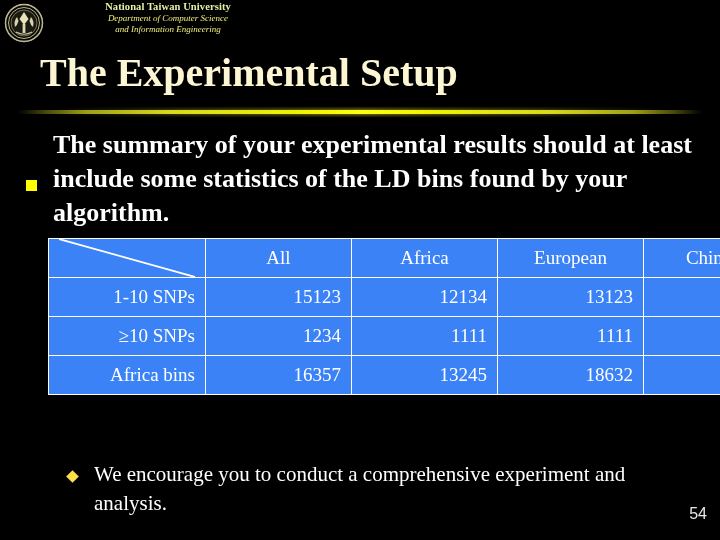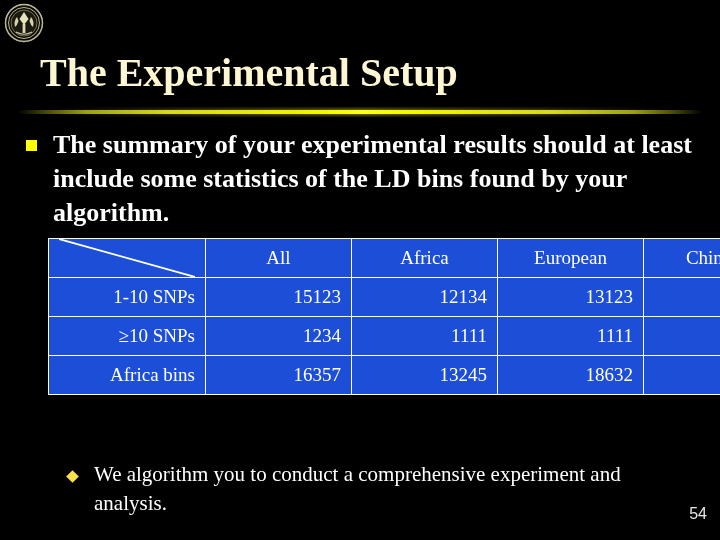--- a/index.html
+++ b/index.html
@@ -113,21 +113,21 @@
 
   
   .bullet-block {
     position: absolute;
     left: 26px;
     top: 128px;
     width: 676px;
   }
   .bullet-row {
     display: flex;
-    align-items: flex-start;
+    align-items: center;
   }
   .sq-bullet {
     flex: 0 0 auto;
     width: 11px;
     height: 11px;
     background: #ffff00;
     margin-top: 12px;
     margin-right: 16px;
   }
   .bullet-text {
@@ -148,21 +148,21 @@
     border-collapse: collapse;
     table-layout: fixed;
   }
   .stats-table td, .stats-table th {
     border: 1.6px solid #ffffff;
     height: 38px;
     padding: 0 10px;
     font-family: "Liberation Serif", serif;
     font-size: 19px;
     color: #ffffff;
-    background: #1d4ed8;
+    background: #3b82f6;
     font-weight: normal;
   }
   .col-label { width: 136px; }
   .col-data  { width: 125px; }
 
   .corner-cell {
     position: relative;
     padding: 0;
     height: 44px;
   }
@@ -233,20 +233,25 @@
       <circle cx="20" cy="20" r="13" fill="#1a1a10" stroke="#b8b48e" stroke-width="0.6"></circle>
       <path d="M20 9 L24.5 16 L20 22 L15.5 16 Z" fill="#e6e2bd"></path>
       <path d="M13 14 Q9.5 18 11 24 Q13.5 22 14.5 18 Z" fill="#d8d4ae"></path>
       <path d="M27 14 Q30.5 18 29 24 Q26.5 22 25.5 18 Z" fill="#d8d4ae"></path>
       <rect x="18.6" y="21" width="2.8" height="9" fill="#ded9b4"></rect>
       <path d="M12 29 Q20 33.5 28 29" fill="none" stroke="#cfcaa2" stroke-width="1.2"></path>
       <circle cx="20" cy="20" r="18.5" fill="none" stroke="#8e8a68" stroke-width="0.5"></circle>
     </svg>
   </div>
 
+  <div class="header-text">
+    <div class="univ-name">National Taiwan University</div>
+    <div class="dept-line">Department of Computer Science</div>
+    <div class="dept-line">and Information Engineering</div>
+  </div>
 </div>
 
 <div class="slide-title">The Experimental Setup</div>
 
 <div class="divider-wrap">
   <div class="divider-glow"></div>
   <div class="divider-line"></div>
 </div>
 
 <div class="bullet-block">
@@ -291,17 +296,17 @@
       <td class="num-cell">13245</td>
       <td class="num-cell">18632</td>
       <td class="num-cell">12245</td>
     </tr>
   </tbody>
 </table>
 
 <div class="sub-bullet-block">
   <div class="sub-row">
     <div class="diamond-bullet"></div>
-    <div class="sub-text">We algorithm you to conduct a comprehensive experiment and analysis.</div>
+    <div class="sub-text">We encourage you to conduct a comprehensive experiment and analysis.</div>
   </div>
 </div>
 
 <div class="page-number">54</div>
 
 </body></html>

